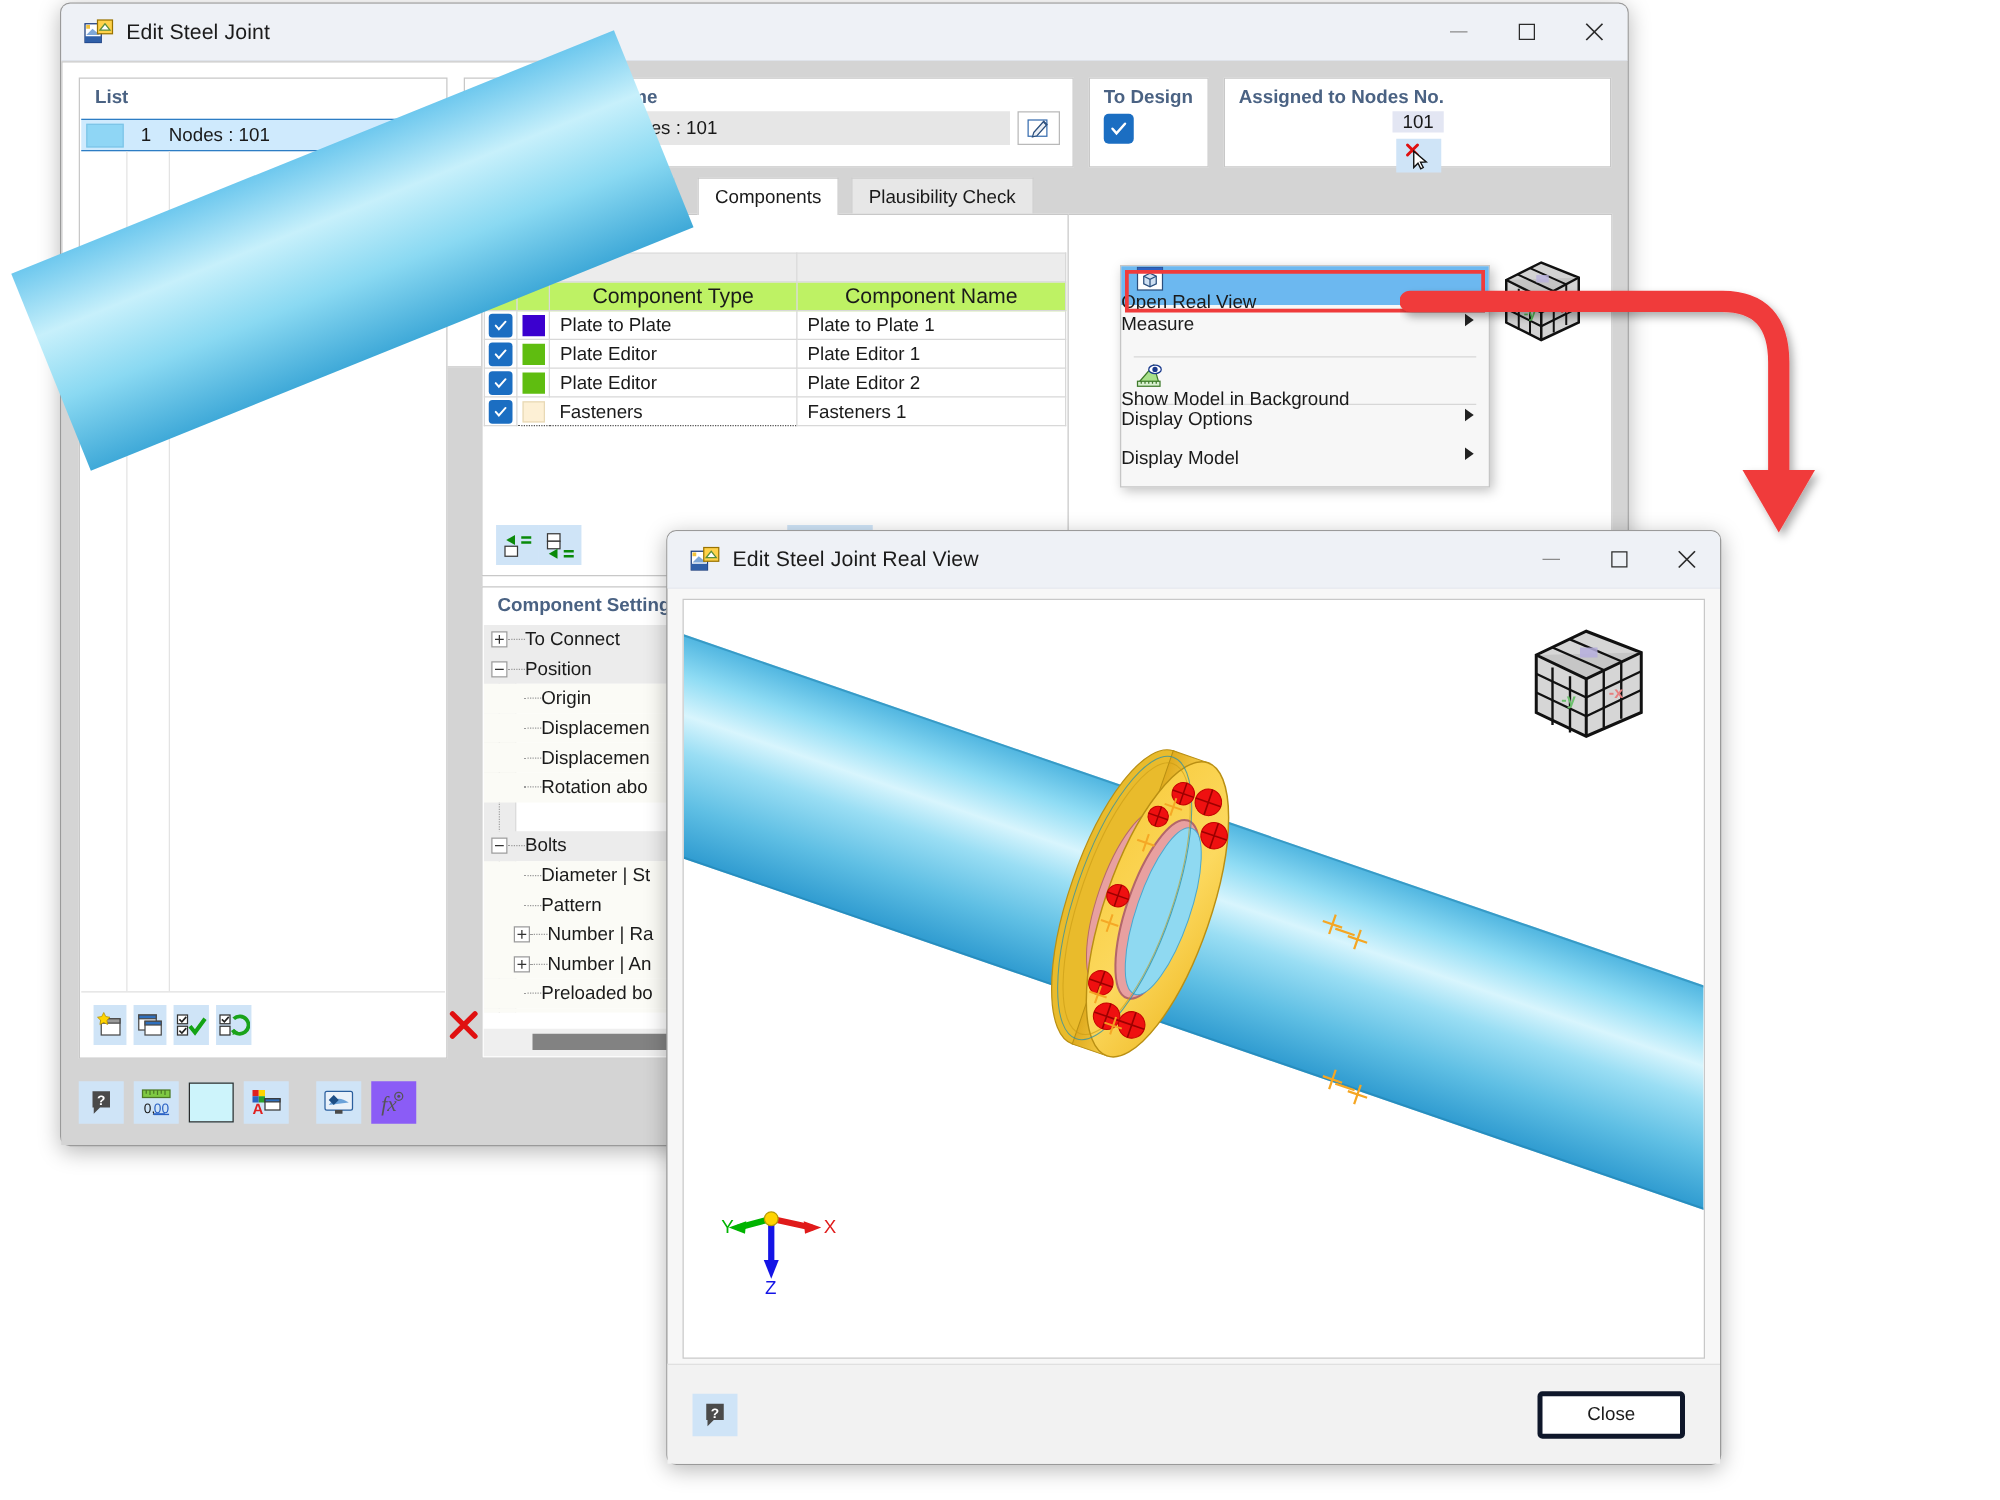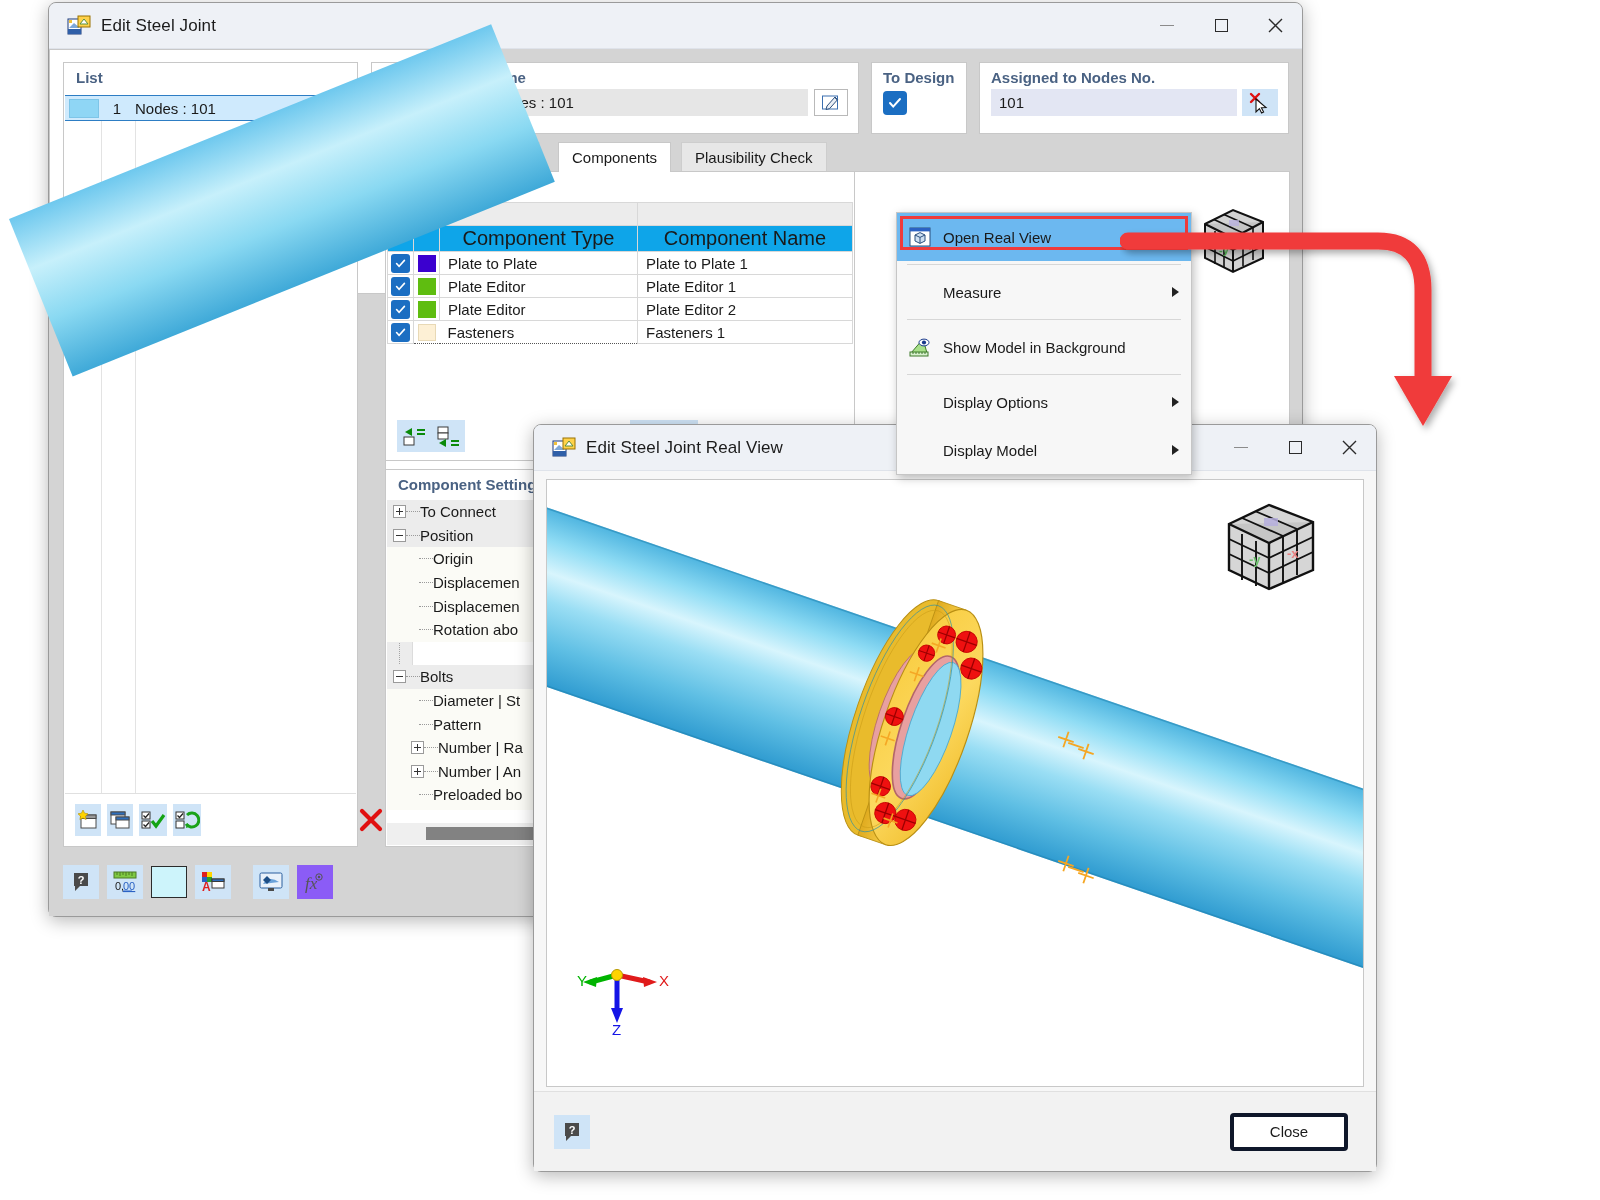--- a/index.html
+++ b/index.html
@@ -98,21 +98,21 @@
     background:#e7e7e7; border:1px solid #cdcdcd; border-bottom:none;
   }
   .tab.active { background:#fff; border-color:#c8c8c8; z-index:2; }
 
   #tabPanel { position:absolute; left:336px; top:122px; width:905px; height:555px; background:#fff; border:1px solid #c8c8c8; }
 
   
   #compPanel { left:336px; top:122px; width:470px; height:290px; }
   table.ctab { width:100%; border-collapse:collapse; font-size:15px; table-layout:fixed; }
   table.ctab td, table.ctab th { border:1px solid #d8d8d8; height:23px; }
-  .chdr { background:#0ea5e9; text-align:center; font-weight:normal; font-size:20px; color:#1a1a1a; }
+  .chdr { background:#bef264; text-align:center; font-weight:normal; font-size:17px; color:#1a1a1a; }
   .spacerrow td { height:14px; background:#ececec; border-top:1px solid #d8d8d8; }
   .cchk { width:26px; text-align:center; background:#fff; }
   .cswatch-cell { width:26px; }
   .cswatch { width:18px; height:17px; margin:0 auto; }
   .mini-chk {
     width:19px; height:19px; background:#1b6ec2; border-radius:3px; margin:0 auto;
     display:flex; align-items:center; justify-content:center;
   }
   .mini-chk svg { width:11px; height:11px; }
   td.dotted { border:1px dotted #555 !important; }
@@ -150,21 +150,21 @@
   .fbtn { width:36px; height:34px; background:#cfe4f7; display:flex; align-items:center; justify-content:center; }
   .fbtn.grey { background:#8b5cf6; }
   .fbtn.white { background:#cdf4fb; border:1px solid #2b2b2b; width:36px; height:32px; }
 
   
   #ctxMenu {
     position:absolute; left:896px; top:212px; width:296px;
     background:#f7f7f7; border:1px solid #c6c6c6;
     box-shadow:2px 3px 9px rgba(0,0,0,.25); z-index:40; font-size:15px;
   }
-  .mi { height:48px; display:flex; align-items:center; position:relative; }
+  .mi { height:31px; display:flex; position:relative;flex-direction:column; }
   .mi .mi-ico { width:46px; display:flex; align-items:center; justify-content:center; flex:0 0 auto; }
   .mi .mi-lbl { flex:1 1 auto; }
   .mi .mi-arrow {
     position:absolute; right:12px; width:0; height:0;
     border-left:7px solid #222; border-top:5px solid transparent; border-bottom:5px solid transparent;
   }
   .mi.sel { background:#6cb8f0; }
   .mi-sep { height:1px; background:#d7d7d7; margin:3px 10px; }
   #ctxHighlight {
     position:absolute; left:900px; top:216px; width:288px; height:34px;
@@ -318,21 +318,21 @@
       <div class="fl">To Design</div>
       <div class="chk-blue">
         <svg viewBox="0 0 14 14">
             <path d="M2 7 l3.2 3.6 L12 3" stroke="#ffffff" stroke-width="2" fill="none" stroke-linecap="round"></path>
           </svg>
       </div>
     </div>
 
     <div class="fieldbox" id="nodesBox">
       <div class="fl">Assigned to Nodes No.</div>
-      <div style="display:flex;align-items:center;margin:0 10px 8px 11px;gap:5px;">
+      <div style="display:flex;align-items:center;margin:0 10px 8px 11px;gap:5px;flex-direction:column;">
         <div class="finput lav" style="flex:1;margin:0;">101</div>
         <div style="width:36px;height:27px;background:#cfe4f7;display:flex;align-items:center;justify-content:center;position:relative;">
           <svg width="24" height="22" viewBox="0 0 24 22">
             <path d="M3 2 L11 10 M11 2 L3 10" stroke="#e01010" stroke-width="2.4" stroke-linecap="round"></path>
             <path d="M8 7 L8 20 L11.4 16.6 L13.6 21 L15.6 20 L13.4 15.8 L18 15.6 Z" fill="#ffffff" stroke="#111" stroke-width="1.1"></path>
           </svg>
         </div>
       </div>
     </div>
 

